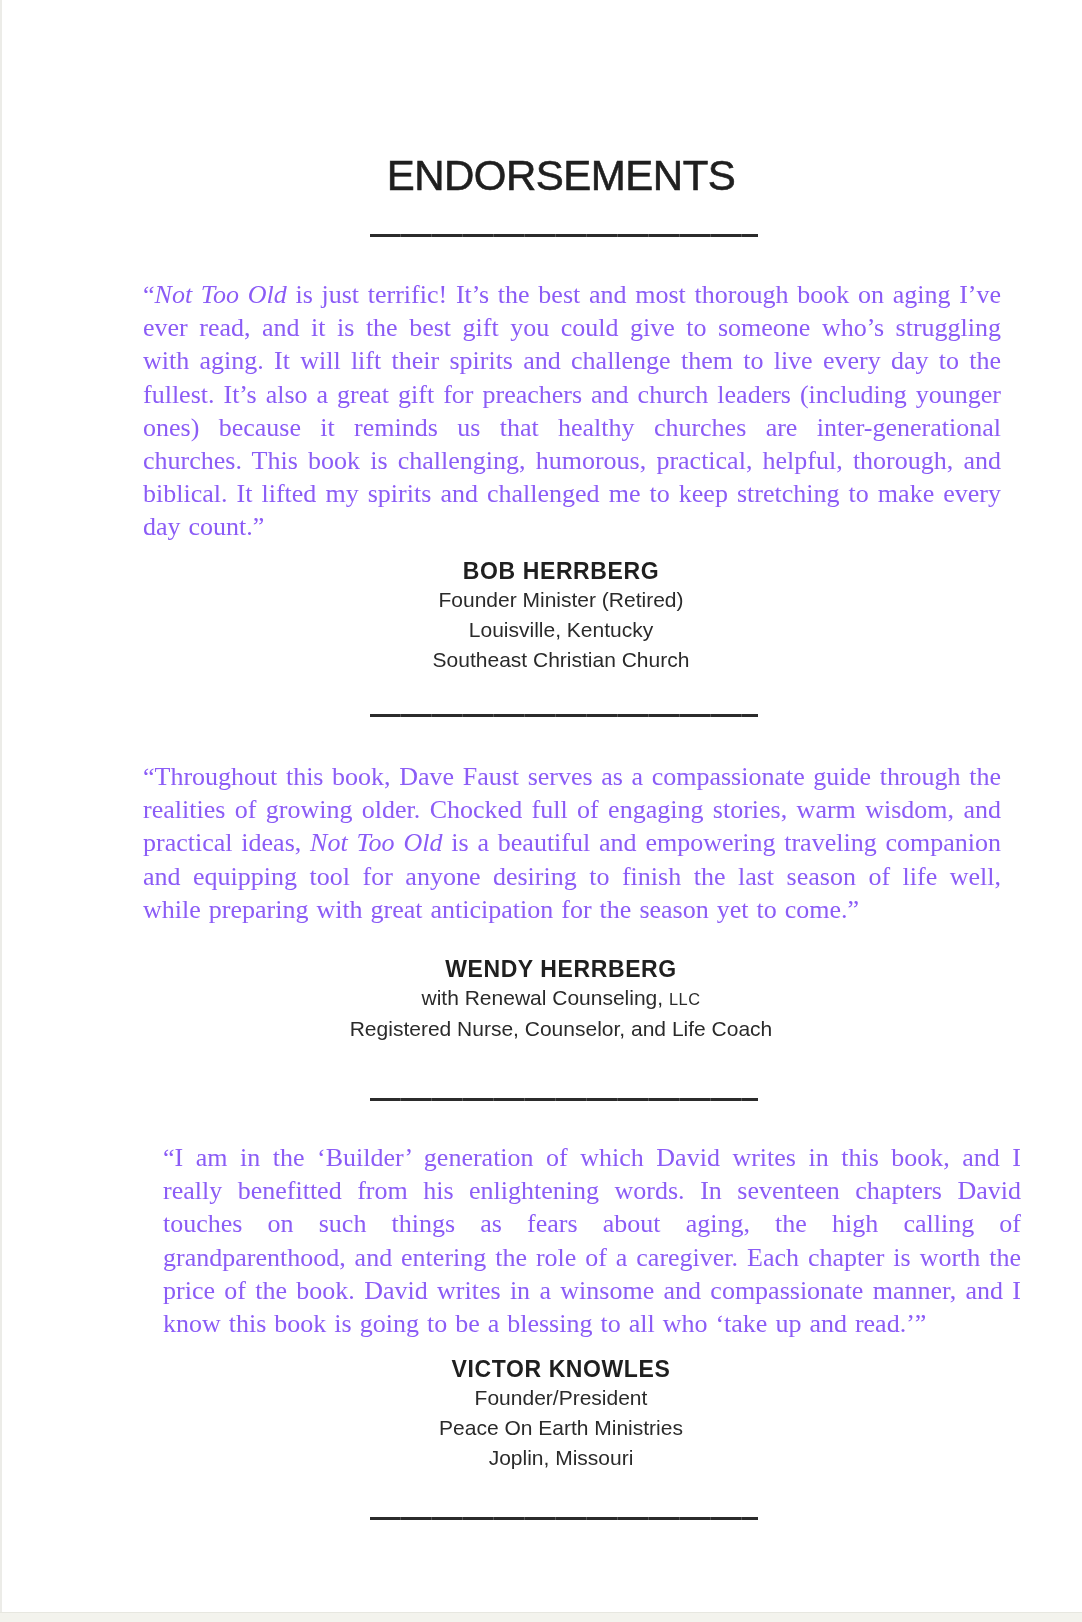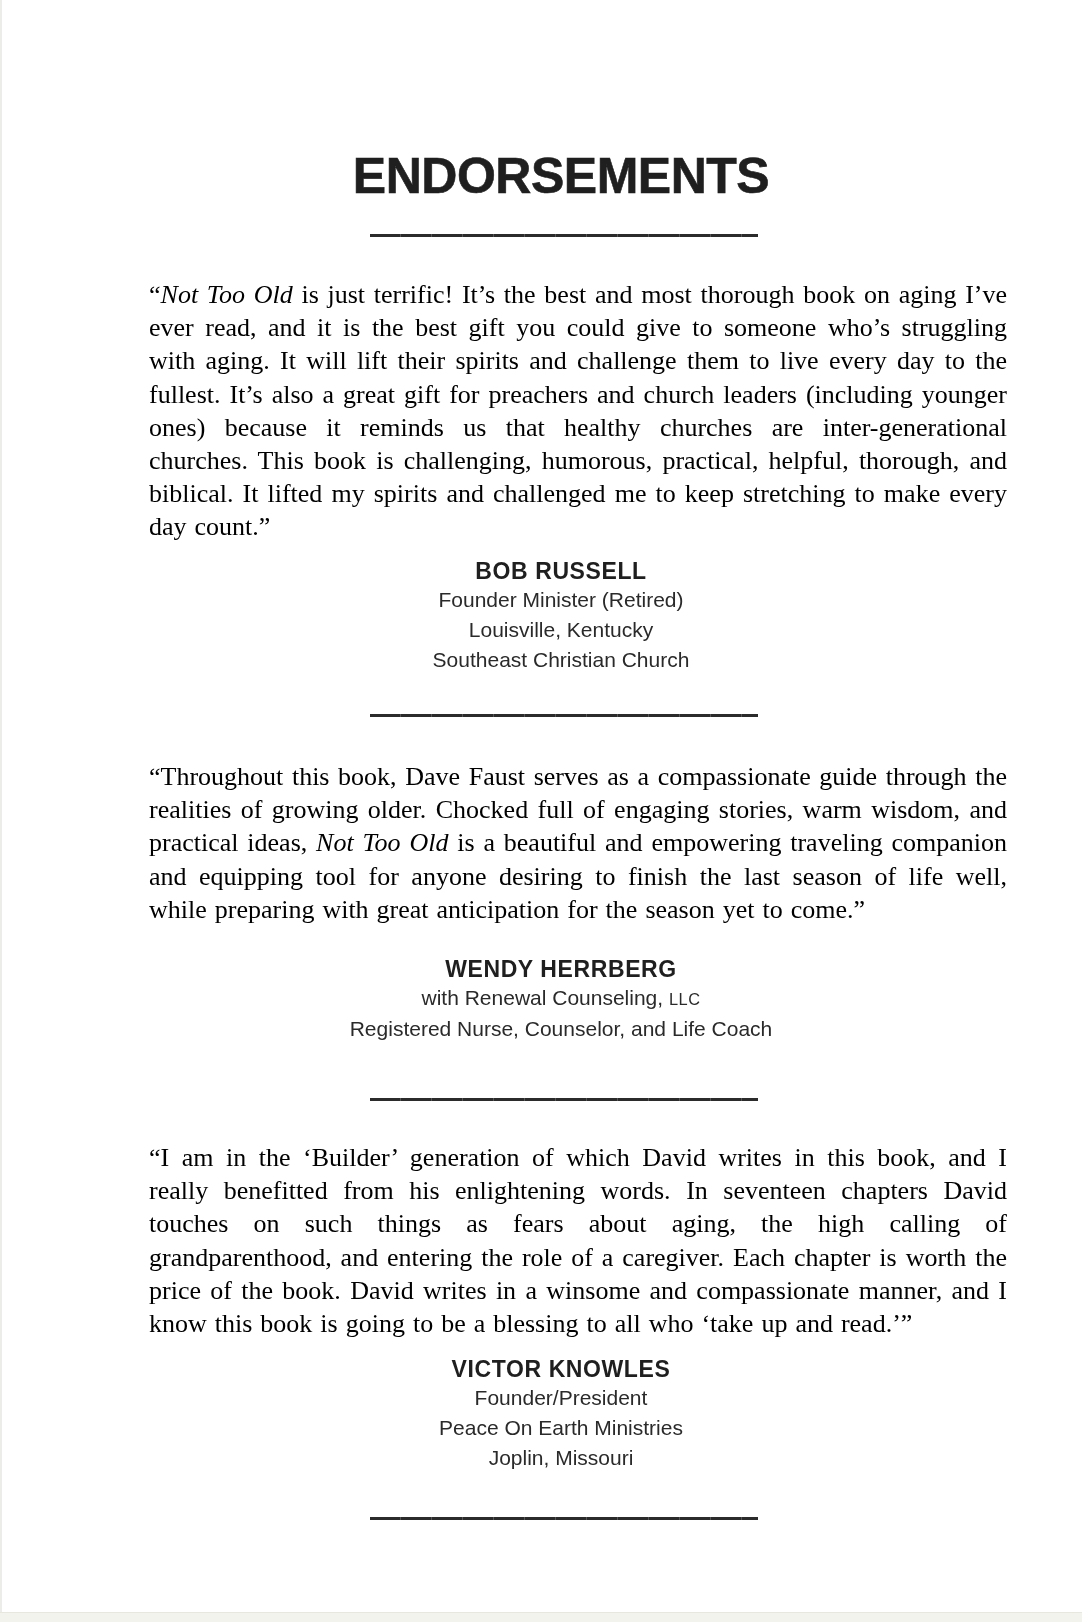--- a/index.html
+++ b/index.html
@@ -27,52 +27,52 @@
     border-top:1px solid #e7e7e0;
   }
   .title{
     position:absolute;
     top:152px;
     left:132px;
     width:858px;
     margin:0;
     text-align:center;
     font-family:"Liberation Sans", sans-serif;
-    font-weight:700;
-    font-size:50px;
+    font-weight:400;
+    font-size:42px;
     line-height:48px;
     letter-spacing:-0.5px;
     color:#1f1f1f;
     -webkit-text-stroke:0.6px #1f1f1f;
   }
   .divider{
     position:absolute;
     left:370px;
     width:388px;
     height:3px;
     background:repeating-linear-gradient(90deg, var(--divider) 0 30px, #555 30px 31px);
   }
   .d1{top:234px;}
   .d2{top:714px;}
   .d3{top:1098px;}
   .d4{top:1517px;}
   .quote{
     position:absolute;
-    left:149px;
+    left:143px;
     width:858px;
     margin:0;
     font-size:26px;
     line-height:33.2px;
     text-align:justify;
-    color:#000000;
+    color:#8b5cf6;
     word-spacing:1.5px;
   }
   .q1{top:278px;}
   .q2{top:760px;}
-  .q3{top:1141px;}
+  .q3{top:1141px;margin-left:20px;}
   .quote .it{font-style:italic;}
   .attr{
     position:absolute;
     left:132px;
     width:858px;
     text-align:center;
     font-family:"Liberation Sans", sans-serif;
     color:#232323;
   }
   .a1{top:558px;}
@@ -98,21 +98,21 @@
 <div class="page">
   <div class="edge-left"></div>
 
   <h1 class="title">ENDORSEMENTS</h1>
 
   <div class="divider d1"></div>
 
   <p class="quote q1"><span>“</span><span class="it">Not Too Old</span><span> is just terrific! It’s the best and most thorough book on aging I’ve ever read, and it is the best gift you could give to someone who’s struggling with aging. It will lift their spirits and challenge them to live every day to the fullest. It’s also a great gift for preachers and church leaders (including younger ones) because it reminds us that healthy churches are inter-generational churches. This book is challenging, humorous, practical, helpful, thorough, and biblical. It lifted my spirits and challenged me to keep stretching to make every day count.”</span></p>
 
   <div class="attr a1">
-    <div class="attr-name">BOB RUSSELL</div>
+    <div class="attr-name">BOB HERRBERG</div>
     <div class="attr-line"><span>Founder Minister (Retired)</span></div>
     <div class="attr-line"><span>Louisville, Kentucky</span></div>
     <div class="attr-line"><span>Southeast Christian Church</span></div>
   </div>
 
   <div class="divider d2"></div>
 
   <p class="quote q2"><span>“Throughout this book, Dave Faust serves as a compassionate guide through the realities of growing older. Chocked full of engaging stories, warm wisdom, and practical ideas, </span><span class="it">Not Too Old</span><span> is a beautiful and empowering traveling companion and equipping tool for anyone desiring to finish the last season of life well, while preparing with great anticipation for the season yet to come.”</span></p>
 
   <div class="attr a2">

